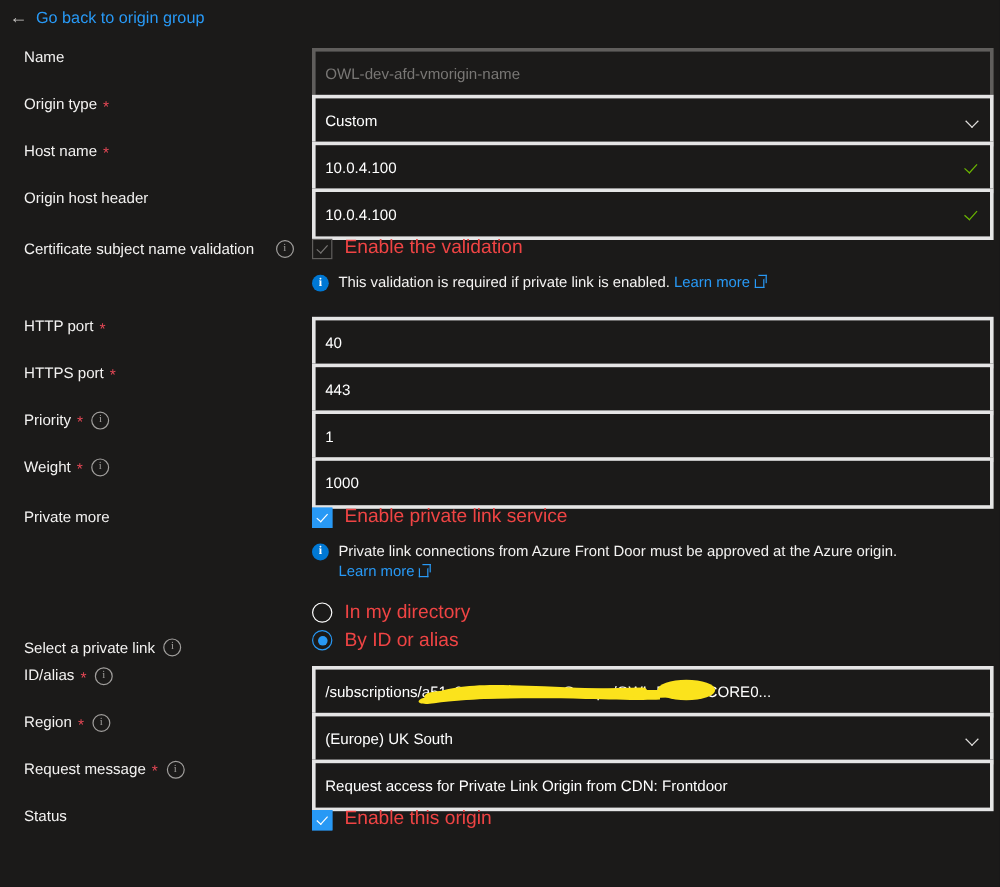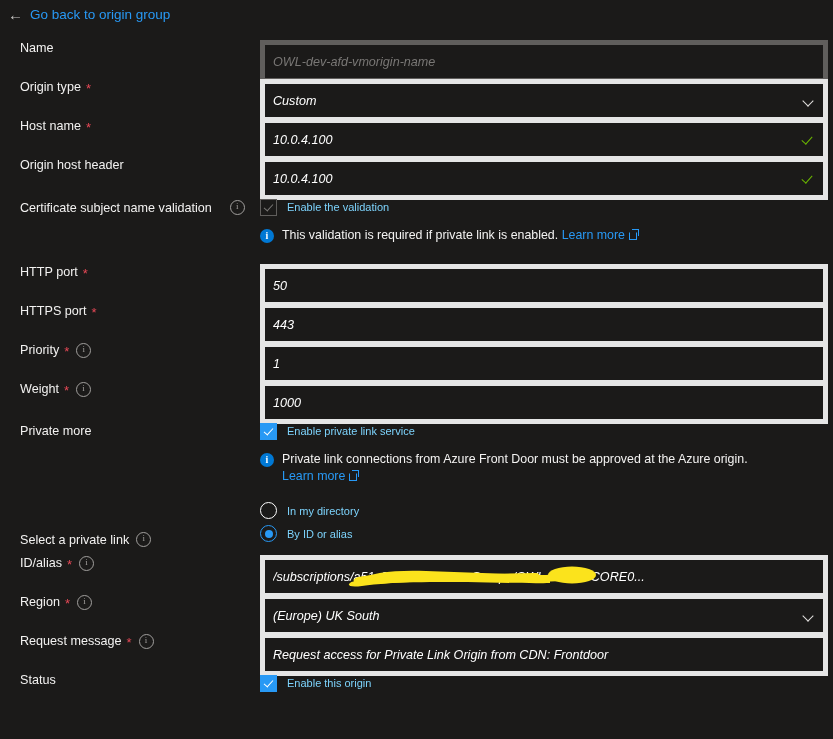--- a/index.html
+++ b/index.html
@@ -109,30 +109,29 @@
   .field-col {
     flex: 1 1 auto;
     min-width: 0;
   }
 
   
   .input {
     position: relative;
     height: 43px;
     box-sizing: border-box;
-    border: 5px solid #e5e5e5;
+    border: 3px solid #e5e5e5;
     background: #1b1a19;
     display: flex;
     align-items: center;
     width: 568px;
     padding: 0 8px;
     font-size: 12.6px;
     color: #ffffff;
     cursor: text;
-    font-style: italic;
   }
   .input.readonlyph {
     border-color: #605e5c;
   }
   .input .val {
     white-space: nowrap;
     overflow: hidden;
     text-overflow: ellipsis;
     flex: 1 1 auto;
   }
@@ -211,22 +210,22 @@
   }
   .cb.disabled {
     background: transparent;
     border: 1px solid #605e5c;
   }
   .cb.disabled::after {
     border-right-color: #797775;
     border-bottom-color: #797775;
   }
   .cb-label {
-    font-size: 11px;
-    color: #7dd3fc;
+    font-size: 16px;
+    color: #ef4444;
     line-height: 16px;
   }
 
   
   .rd-row {
     display: flex;
     align-items: center;
     gap: 10px;
     height: 23px;
     cursor: pointer;
@@ -400,21 +399,21 @@
       </div>
     </div>
 
     <div class="row" style="height:39px;">
       <div class="label">
         <span>HTTP port</span>
         <span class="req">*</span>
       </div>
       <div class="field-col">
         <div class="input">
-          <span class="val">50</span>
+          <span class="val">40</span>
         </div>
       </div>
     </div>
 
     <div class="row" style="height:39px;">
       <div class="label">
         <span>HTTPS port</span>
         <span class="req">*</span>
       </div>
       <div class="field-col">

